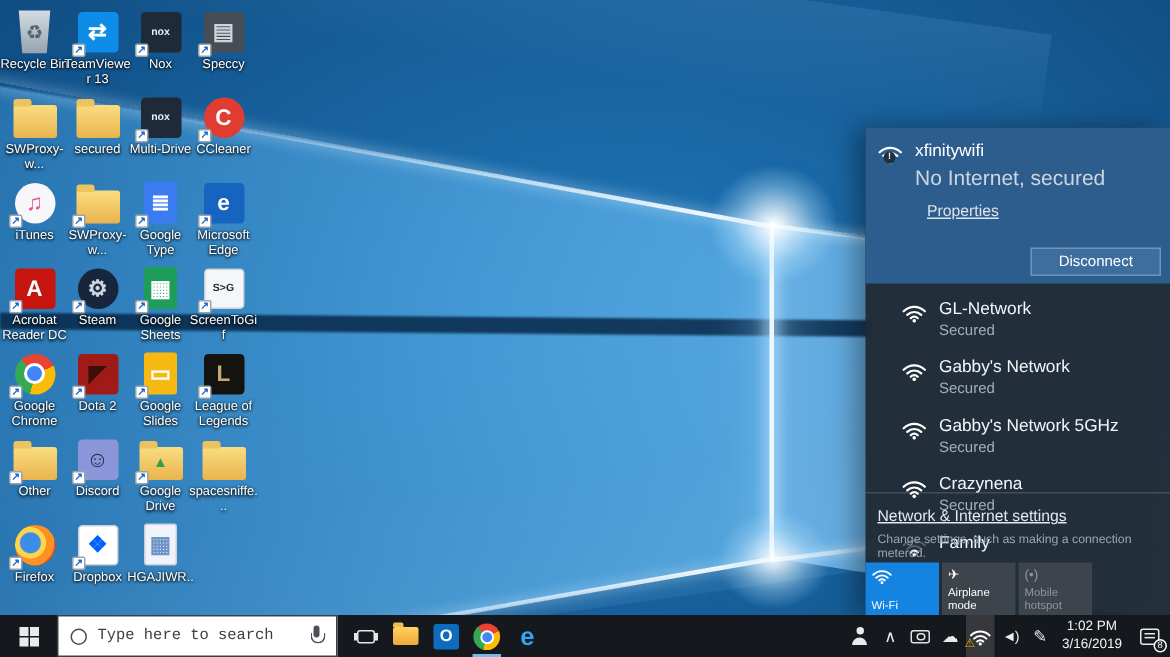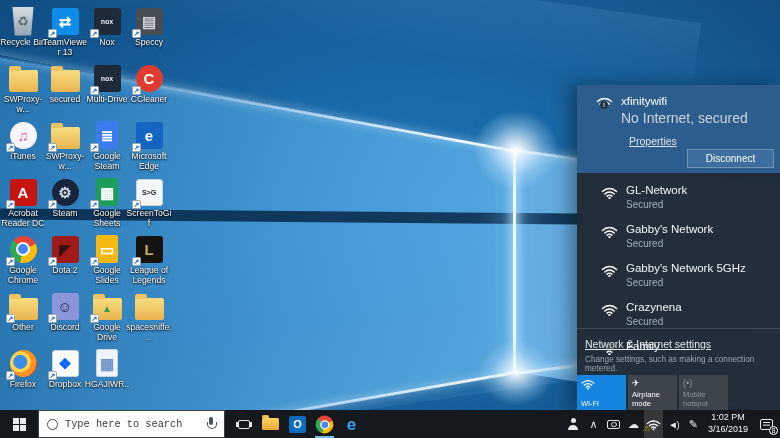--- a/index.html
+++ b/index.html
@@ -68,21 +68,21 @@
   .chrome-ic::after { content:""; position:absolute; left:50%; top:50%; width:10px; height:10px; margin:-7px 0 0 -7px;
     background:#4285f4; border:2px solid #fff; border-radius:50%; }
   .firefox-ic { width:27px; height:27px; border-radius:50%;
     background:radial-gradient(circle at 38% 44%, #3a8ee6 0 29%, #ffd54d 33% 46%, #ff9022 47% 70%, #e8540f 71%); }
   .sc { position:absolute; left:-2px; bottom:-2px; width:9px; height:9px; background:#fff; border:1px solid #9aa4ad;
     border-radius:1.5px; font-size:7px; line-height:7px; text-align:center; color:#1a64c8; font-weight:bold; }
 
   
   .wifi-panel { position:absolute; right:0; top:85px; width:203px; height:325px; z-index:5;
     background:rgba(32,42,54,.97); box-shadow:-8px 0 16px rgba(0,0,0,.35); color:#eef2f6; }
-  .connected { position:relative; height:88px; background:#2d5d8d; padding:10px 8px 0 19px; }
+  .connected { position:relative; height:104px; background:#2d5d8d; padding:10px 8px 0 8px; }
   .c-row { display:flex; gap:8px; }
   .wifi-glyph { width:17px; height:15px; flex:0 0 auto; }
   .wifi-glyph path { stroke:#fff; stroke-width:2.1; fill:none; stroke-linecap:round; }
   .wifi-glyph circle { fill:#fff; }
   .warn-badge { position:absolute; left:4px; top:6px; width:8px; height:8px; background:#20303f; border-radius:50%;
     color:#fff; font-size:6px; font-weight:bold; line-height:8px; text-align:center; }
   .c-name { font-size:11.5px; color:#fff; }
   .c-status { font-size:14px; color:#ccd6de; margin-top:3px; }
   .c-props { display:inline-block; margin:9px 0 0 33px; font-size:10.5px; color:#dde4ea;
     text-decoration:underline; cursor:pointer; }
@@ -256,21 +256,21 @@
         </div>
         <div class="dlabel">SWProxy-w...</div>
       </div>
       <div class="desk-item">
         <div class="dic">
           <div class="box-ic pagek" style="background: rgb(58, 124, 240);">
             <span style="color: rgb(255, 255, 255);">≣</span>
           </div>
           <span class="sc">↗</span>
         </div>
-        <div class="dlabel">Google Steam</div>
+        <div class="dlabel">Google Type</div>
       </div>
       <div class="desk-item">
         <div class="dic">
           <div class="box-ic" style="background: rgb(21, 101, 192);">
             <span style="color: rgb(255, 255, 255);">e</span>
           </div>
           <span class="sc">↗</span>
         </div>
         <div class="dlabel">Microsoft Edge</div>
       </div>

